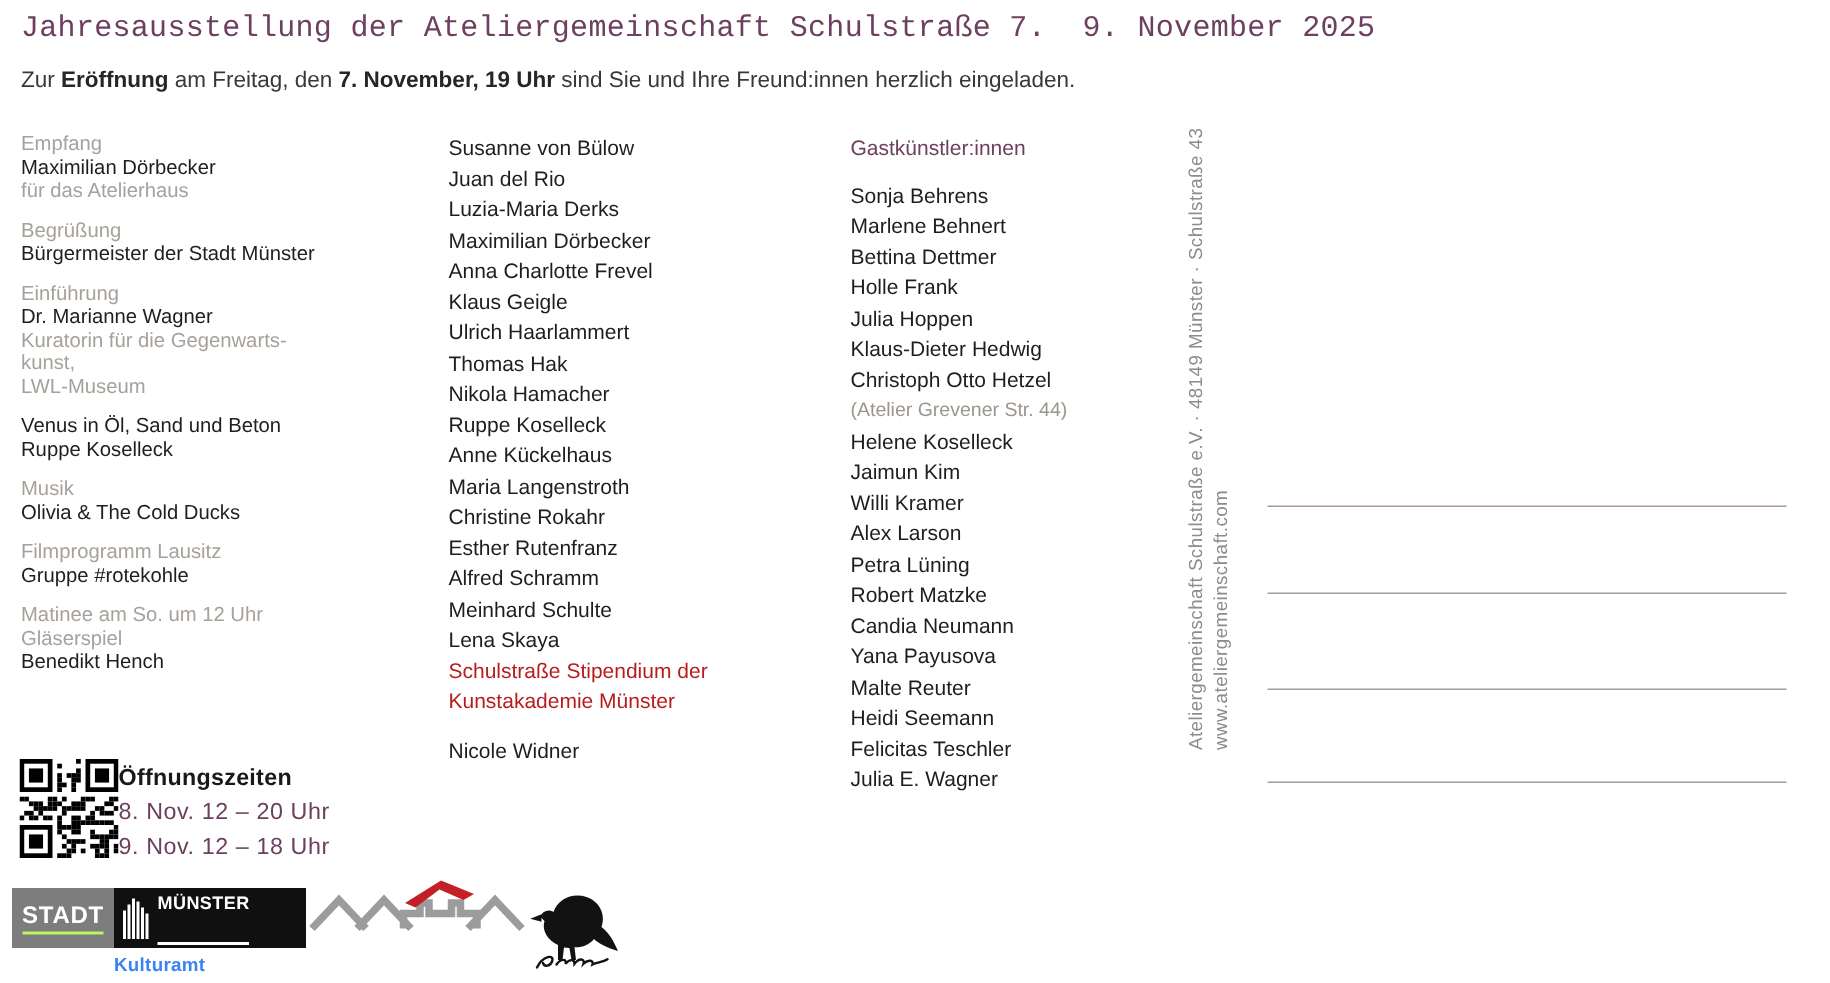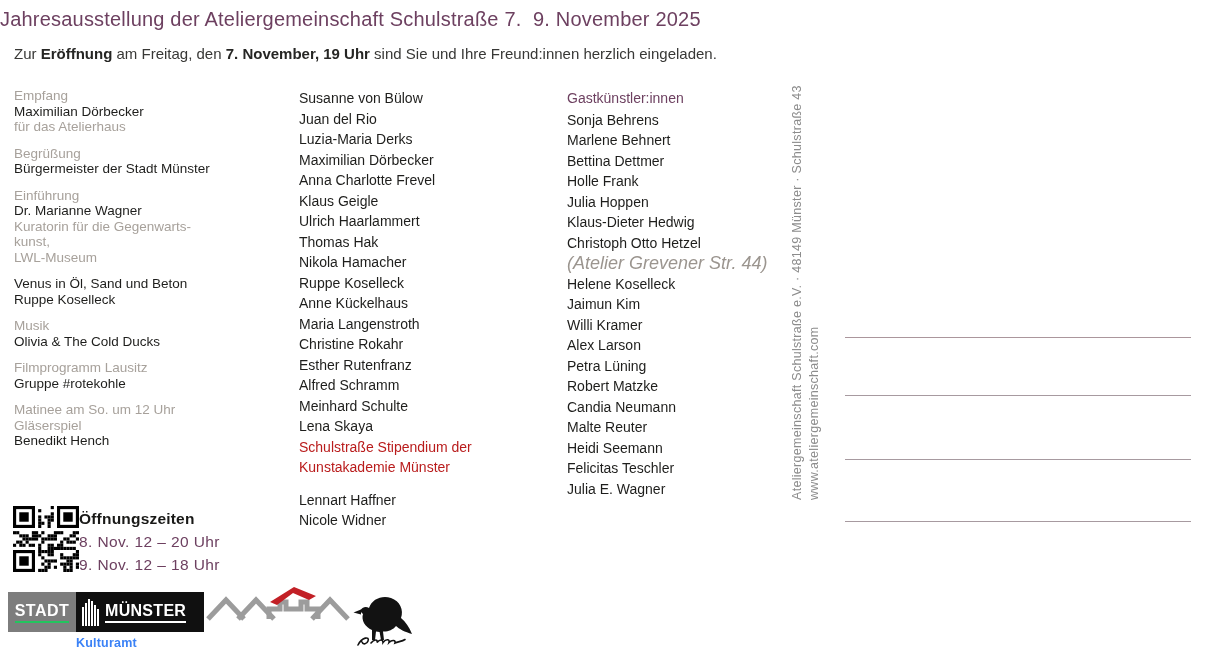--- a/index.html
+++ b/index.html
@@ -2,58 +2,58 @@
 <html><head>
 <meta charset="utf-8">
 <style>
   html,body{margin:0;padding:0;}
   body{
     width:1220px;height:655px;background:#ffffff;position:relative;overflow:hidden;
     font-family:"Liberation Sans",sans-serif;color:#1e1e1c;
     -webkit-font-smoothing:antialiased;
   }
   .title{
-    position:absolute;left:0;top:8px;font-size:20px;letter-spacing:.2px;
-    color:#6d4060;white-space:pre;
+    position:absolute;left:14px;top:8px;font-size:20px;letter-spacing:.2px;
+    color:#6d4060;white-space:pre;font-family:Liberation Mono, monospace;
   }
   .subtitle{position:absolute;left:14px;top:45px;font-size:15px;color:#383836;white-space:pre;}
   .subtitle .b{font-weight:bold;color:#262624;}
   .col{position:absolute;}
   .col-left{left:14px;top:88px;width:278px;font-size:13.5px;line-height:15.5px;}
   .col-left .section{margin-bottom:11px;}
   .muted{color:#a7a19b;}
   .dark{color:#1e1e1c;}
   .col-mid{left:299px;top:88px;width:264px;font-size:14px;line-height:20.5px;}
   .col-right{left:567px;top:88px;width:228px;font-size:14px;line-height:20.5px;}
   .heading{color:#6d4060;}
-  .note{color:#9b958f;font-style:italic;font-size:18px;}
+  .note{color:#9b958f;font-size:13px;}
   .stipend-heading{color:#b91c1c;}
   .stipend-names{margin-top:12px;}
-  .guest-names{margin-top:1px;}
+  .guest-names{margin-top:11px;}
   .opening{position:absolute;left:13px;top:506px;display:flex;}
   .qr{width:66px;height:66px;}
   .opening-text{padding-top:1px;font-size:15.5px;line-height:23px;}
   .opening-label{font-weight:bold;color:#191917;letter-spacing:.2px;}
   .opening-time{color:#6d4060;letter-spacing:.4px;}
   .imprint{
     position:absolute;left:789px;top:500px;width:416px;
     transform-origin:0 0;transform:rotate(-90deg);
     font-size:12.5px;line-height:17px;color:#8c8c8c;letter-spacing:.3px;white-space:nowrap;
   }
   .addr-line{position:absolute;left:845px;width:346px;height:1px;background:#a79aa0;}
   #al1{top:337px;background:#ab969c;}
   #al2{top:395px;}
   #al3{top:459px;}
   #al4{top:521px;}
   
   .stadt-logo{position:absolute;left:8px;top:592px;display:flex;height:40px;}
   .stadt-left{background:#7d7d7d;width:68px;display:flex;align-items:center;justify-content:center;}
-  .stadt-left .word{color:#fff;font-size:16px;font-weight:bold;letter-spacing:.5px;border-bottom:2px solid #22c55e;padding-bottom:1px;}
+  .stadt-left .word{color:#fff;font-size:16px;font-weight:bold;letter-spacing:.5px;border-bottom:2px solid #bef264;padding-bottom:1px;}
   .stadt-right{background:#101010;width:116px;display:flex;align-items:center;gap:5px;padding:0 6px;}
-  .stadt-right .word{color:#fff;font-size:16px;font-weight:bold;letter-spacing:.3px;border-bottom:2px solid #fff;padding-bottom:1px;}
+  .stadt-right .word{color:#fff;font-size:12px;font-weight:bold;letter-spacing:.3px;border-bottom:2px solid #fff;padding-bottom:19px;}
   .kulturamt{position:absolute;left:76px;top:636px;font-size:12.5px;font-weight:bold;color:#3b82f6;letter-spacing:.2px;}
   .wohn{position:absolute;left:203px;top:585px;width:158px;text-align:center;}
   .wohn .label{font-size:22px;color:#3a3a3c;letter-spacing:.2px;margin-top:-3px;white-space:nowrap;}
   .bird{position:absolute;left:351px;top:584px;}
 </style>
 </head>
 <body>
 
 <div>
 
@@ -114,21 +114,20 @@
         <div class="dark">Esther Rutenfranz</div>
         <div class="dark">Alfred Schramm</div>
         <div class="dark">Meinhard Schulte</div>
         <div class="dark">Lena Skaya</div>
       </div>
     <div class="stipend-heading" id="stipendHeading">
         <div>Schulstraße Stipendium der</div>
         <div>Kunstakademie Münster</div>
       </div>
     <div class="stipend-names" id="stipendNames">
-        <div class="dark">Lennart Haffner</div>
         <div class="dark">Nicole Widner</div>
       </div>
   </div>
 
   <div class="col col-right">
     <div class="heading">Gastkünstler:innen</div>
     <div class="guest-names" id="guestNames">
         <div class="dark">Sonja Behrens</div>
         <div class="dark">Marlene Behnert</div>
         <div class="dark">Bettina Dettmer</div>
@@ -137,20 +136,21 @@
         <div class="dark">Klaus-Dieter Hedwig</div>
         <div class="dark">Christoph Otto Hetzel</div>
         <div class="note">(Atelier Grevener Str. 44)</div>
         <div class="dark">Helene Koselleck</div>
         <div class="dark">Jaimun Kim</div>
         <div class="dark">Willi Kramer</div>
         <div class="dark">Alex Larson</div>
         <div class="dark">Petra Lüning</div>
         <div class="dark">Robert Matzke</div>
         <div class="dark">Candia Neumann</div>
+        <div class="dark">Yana Payusova</div>
         <div class="dark">Malte Reuter</div>
         <div class="dark">Heidi Seemann</div>
         <div class="dark">Felicitas Teschler</div>
         <div class="dark">Julia E. Wagner</div>
       </div>
   </div>
 
   <div class="opening">
     <div class="qr" id="qr"><svg width="66" height="66" viewBox="0 0 65.94 65.94">
           <rect x="37.68" y="0" width="3.14" height="3.14" fill="#000"></rect>

